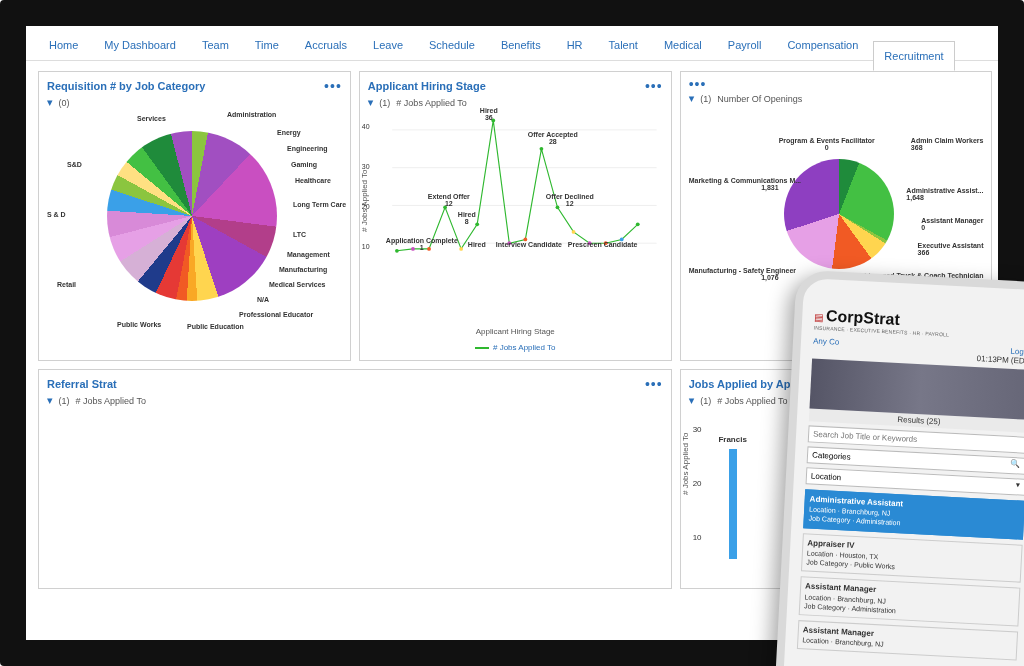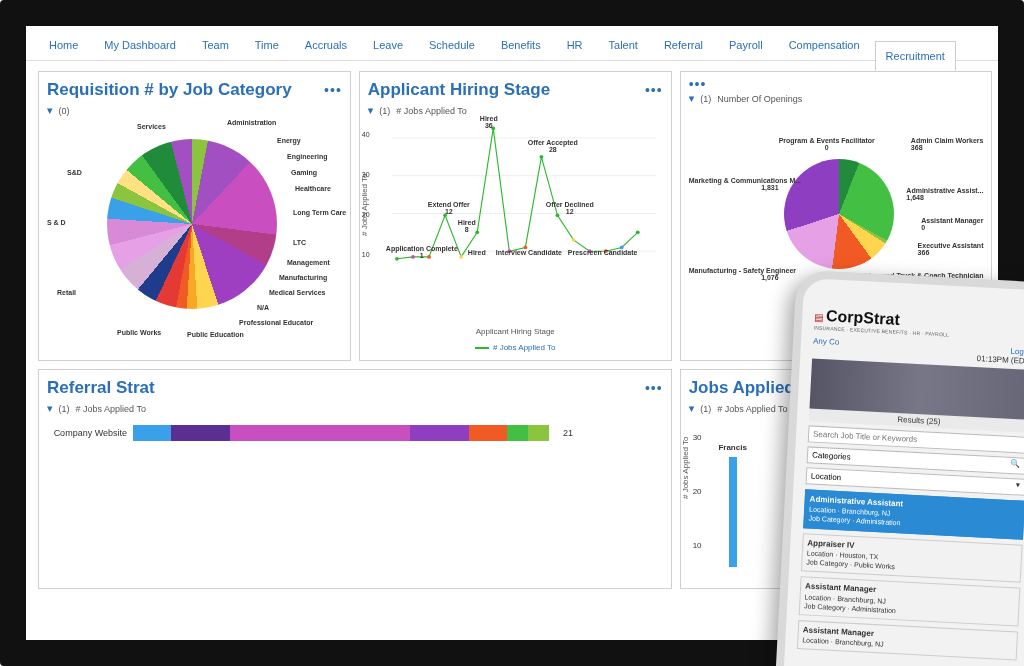--- a/index.html
+++ b/index.html
@@ -4,21 +4,21 @@
 <style>
   * { box-sizing: border-box; margin: 0; padding: 0; }
   body { font-family: Arial, Helvetica, sans-serif; background:#fff; width:1024px; height:666px; overflow:hidden; position:relative; font-size:10px; color:#333;}
   .frame { position:absolute; inset:0; border:26px solid #111; border-radius:4px; background:#fff; overflow:hidden;}
   .nav { display:flex; gap:4px; padding:4px 12px 0 12px; border-bottom:1px solid #ddd; font-size:11px; color:#2a6fb8; }
   .nav .tab { padding:8px 10px; cursor:pointer; border:1px solid transparent; border-bottom:none; }
   .nav .tab.active { border:1px solid #ccc; border-bottom:1px solid #fff; position:relative; top:11px; background:#fff;}
   .grid { display:grid; grid-template-columns: 33% 33% 33%; grid-template-rows: 290px 220px; gap:8px; padding:10px 12px; }
   .panel { border:1px solid #d0d0d0; background:#fff; padding:4px 8px 8px 8px; display:flex; flex-direction:column; position:relative; overflow:hidden;}
   .panel .head { display:flex; align-items:center; justify-content:space-between; }
-  .panel .title { color:#2a6fb8; font-weight:600; font-size:17px; padding:4px 0; }
+  .panel .title { color:#2a6fb8; font-weight:600; font-size:11px; padding:4px 0; }
   .panel .more { color:#2a6fb8; font-size:14px; letter-spacing:1px; cursor:pointer; }
   .panel .filter-row { display:flex; align-items:center; gap:6px; color:#555; font-size:9px; padding-bottom:2px; }
   .funnel { color:#2a6fb8; font-size:11px; }
   .chart-area { flex:1; position:relative; font-size:8px; }
   .ylabel { position:absolute; left:-4px; top:50%; transform:rotate(-90deg) translateY(-50%); transform-origin:left top; font-size:8px; color:#555;}
   .xlabel { position:absolute; bottom:-2px; left:50%; transform:translateX(-50%); font-size:8px; color:#555;}
   .legend-line { display:flex; align-items:center; gap:4px; justify-content:center; font-size:8px; color:#2a6fb8; margin-top:4px;}
   .dash { width:14px; height:2px; background:#2fb82f; display:inline-block;}
   
   .hbar-row { display:flex; align-items:center; gap:6px; margin:8px 0; font-size:9px;}
@@ -61,21 +61,21 @@
     <div class="tab">Home</div>
     <div class="tab">My Dashboard</div>
     <div class="tab">Team</div>
     <div class="tab">Time</div>
     <div class="tab">Accruals</div>
     <div class="tab">Leave</div>
     <div class="tab">Schedule</div>
     <div class="tab">Benefits</div>
     <div class="tab">HR</div>
     <div class="tab">Talent</div>
-    <div class="tab">Referral</div>
+    <div class="tab">Medical</div>
     <div class="tab">Payroll</div>
     <div class="tab">Compensation</div>
     <div class="tab active">Recruitment</div>
   </div>
 
   <div class="grid">
 
     <div class="panel">
       <div class="head">
         <div class="title">Requisition # by Job Category</div>
@@ -206,33 +206,20 @@
       <div class="head">
         <div class="title">Referral Strat</div>
         <div class="more">•••</div>
       </div>
       <div class="filter-row">
         <span class="funnel">▾</span>
         <span>(1)</span>
         <span># Jobs Applied To</span>
       </div>
       <div class="chart-area">
-        <div class="hbar-row">
-          <div class="hbar-label">Company Website</div>
-          <div class="hbar" style="width:420px;">
-            <span style="background:#3aa0e8;width:9%"></span>
-            <span style="background:#5b2e91;width:14%"></span>
-            <span style="background:#c94fc1;width:43%"></span>
-            <span style="background:#8e3fc1;width:14%"></span>
-            <span style="background:#f15a24;width:9%"></span>
-            <span style="background:#43c043;width:5%"></span>
-            <span style="background:#8bc53f;width:5%"></span>
-          </div>
-          <div class="hbar-val">21</div>
-        </div>
       </div>
     </div>
 
     <div class="panel">
       <div class="head">
         <div class="title">Jobs Applied by Applicant</div>
         <div class="more">•••</div>
       </div>
       <div class="filter-row">
         <span class="funnel">▾</span>

